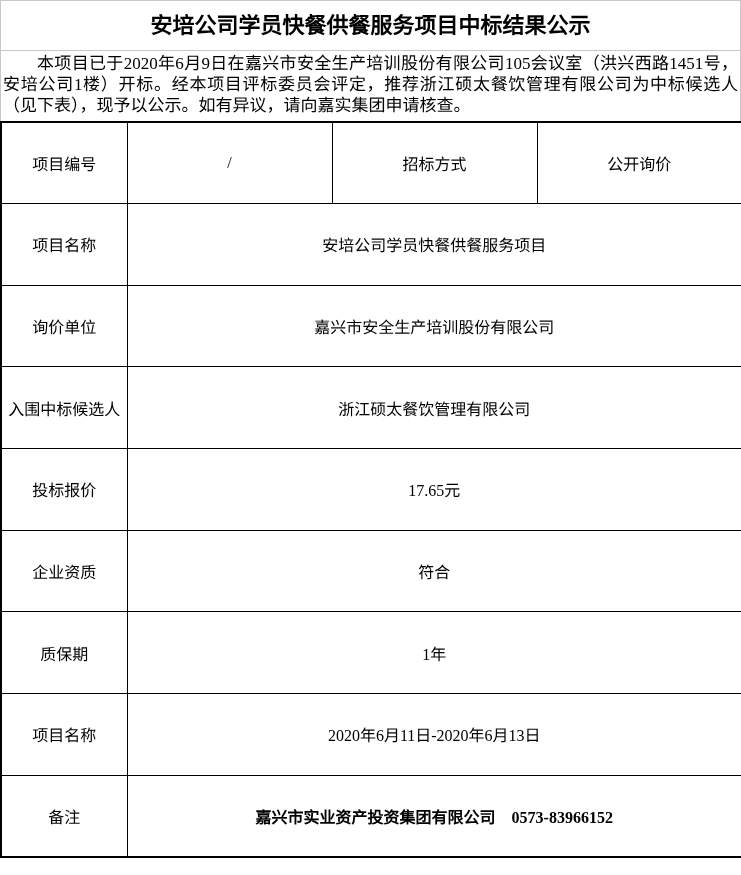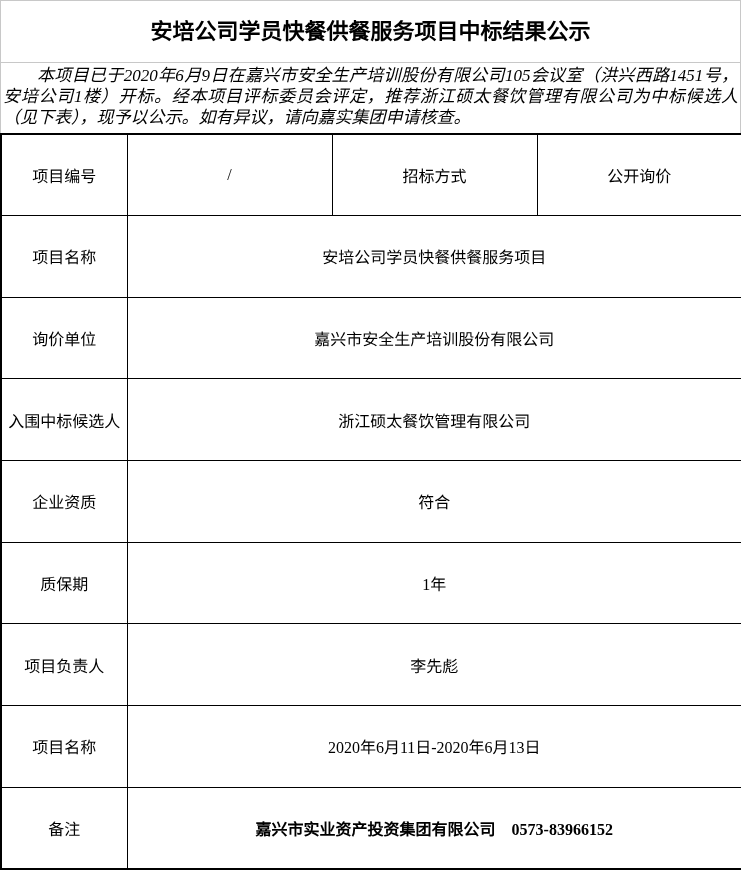--- a/index.html
+++ b/index.html
@@ -13,42 +13,41 @@
     height: 875px;
     margin: 0;
     background: #ffffff;
     font-family: "Liberation Serif", "DejaVu Serif", serif;
     color: #000000;
     box-sizing: border-box;
   }
   
   .title-cell {
     box-sizing: border-box;
-    height: 63px;
+    height: 51px;
     border: 1px solid #c8c8c8;
     display: flex;
     align-items: center;
     justify-content: center;
   }
   .title-cell h1 {
     margin: 0;
     font-size: 22px;
     font-weight: bold;
     letter-spacing: 0px;
     line-height: 1;
   }
   
   .intro-cell {
     box-sizing: border-box;
     height: 70px;
     border-left: 1px solid #c8c8c8;
     border-right: 1px solid #c8c8c8;
     padding: 2px 2px 0 2px;
     overflow: hidden;
-    font-style: italic;
   }
   .intro-cell p {
     margin: 0;
     font-size: 17px;
     line-height: 21px;
     text-indent: 2em;
     text-align: justify;
   }
   
   table.result {
@@ -111,30 +110,30 @@
         </tr>
         <tr>
           <td>询价单位</td>
           <td colspan="3">嘉兴市安全生产培训股份有限公司</td>
         </tr>
         <tr>
           <td>入围中标候选人</td>
           <td colspan="3">浙江硕太餐饮管理有限公司</td>
         </tr>
         <tr>
+          <td>投标报价</td>
+          <td colspan="3">17.65元</td>
+        </tr>
+        <tr>
           <td>企业资质</td>
           <td colspan="3">符合</td>
         </tr>
         <tr>
           <td>质保期</td>
           <td colspan="3">1年</td>
-        </tr>
-        <tr>
-          <td>项目负责人</td>
-          <td colspan="3">李先彪</td>
         </tr>
         <tr>
           <td>项目名称</td>
           <td colspan="3">2020年6月11日-2020年6月13日</td>
         </tr>
         <tr>
           <td>备注</td>
           <td colspan="3" class="boldv">嘉兴市实业资产投资集团有限公司　0573-83966152</td>
         </tr>
       </tbody>

